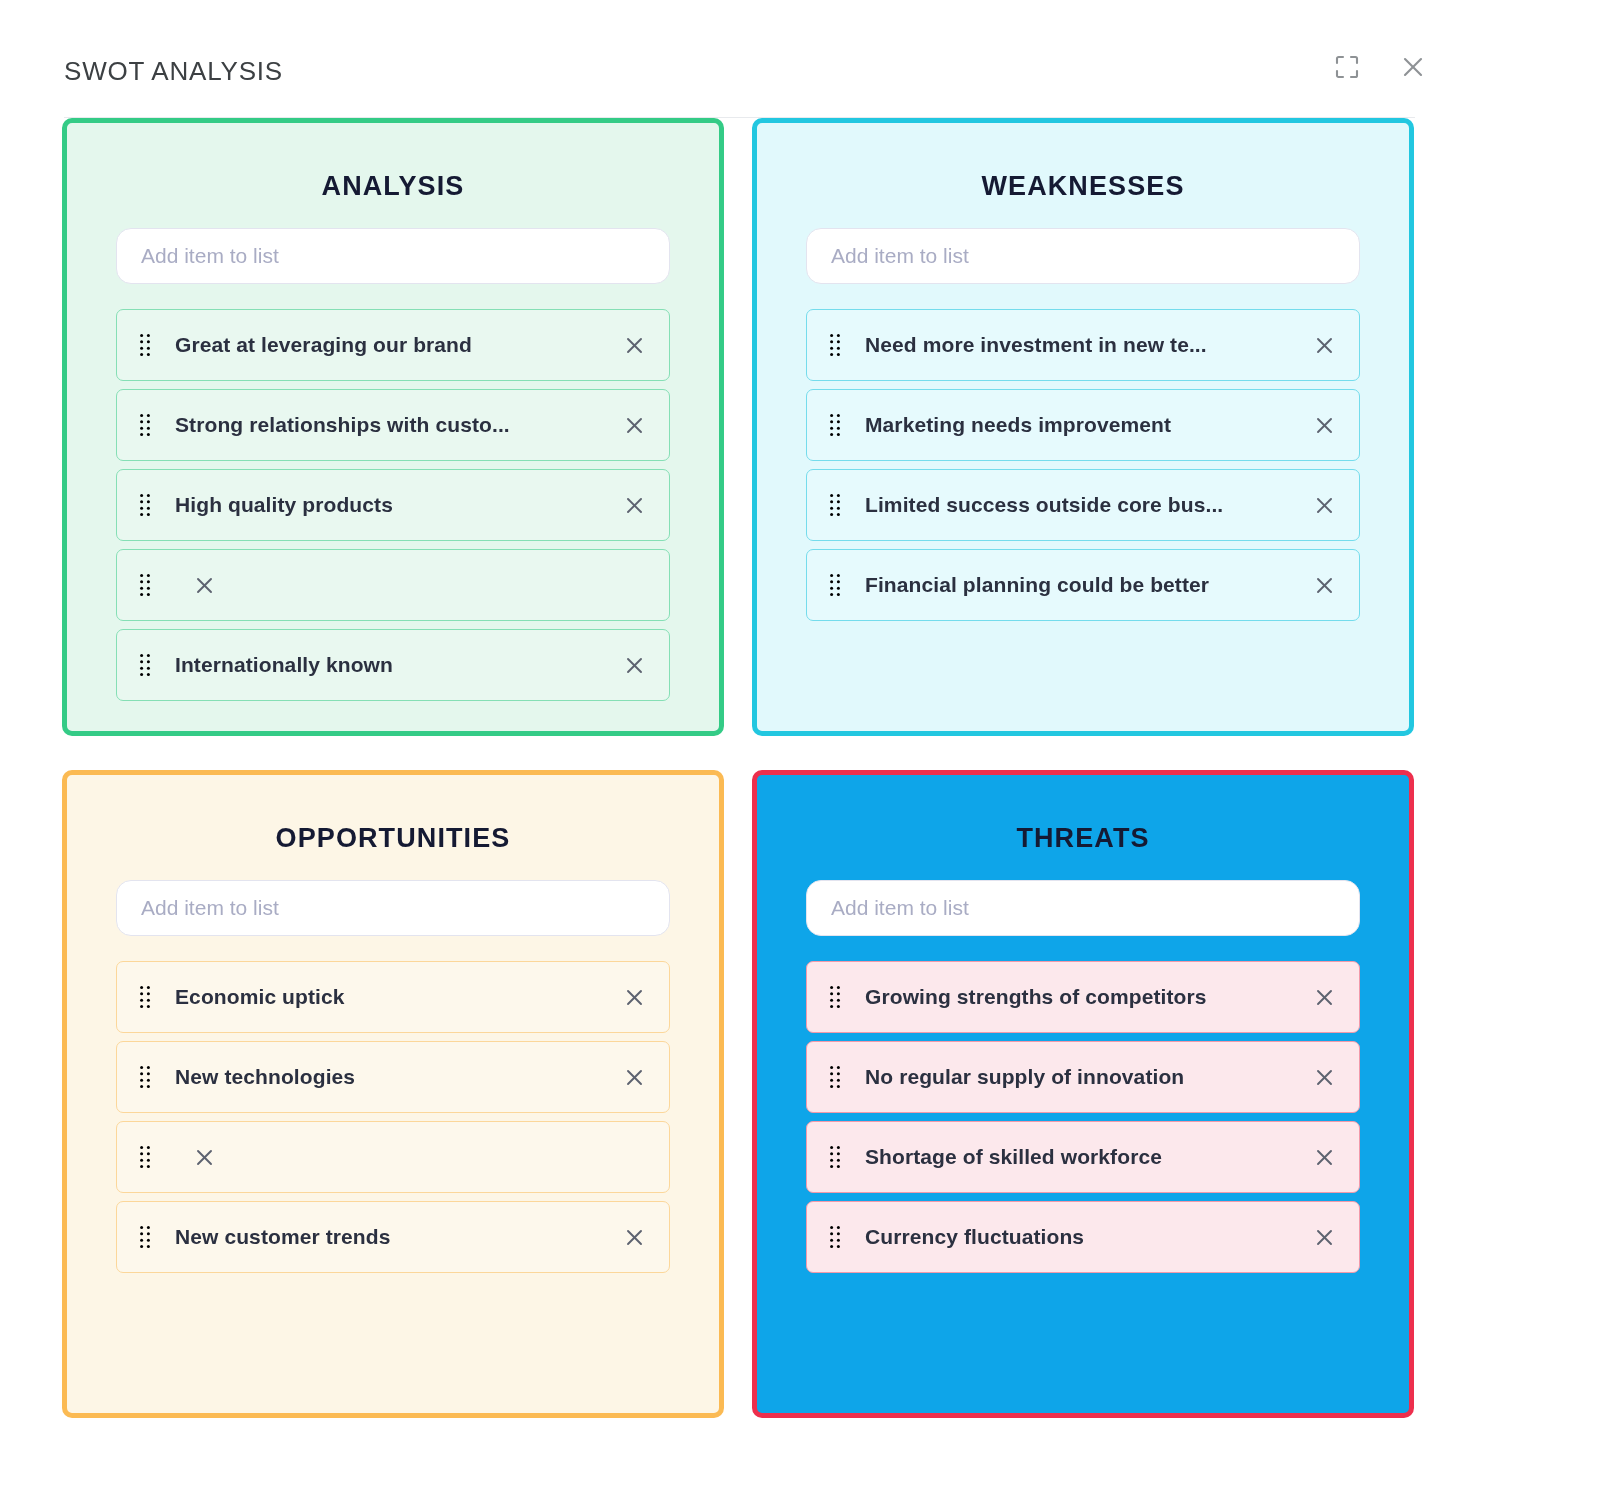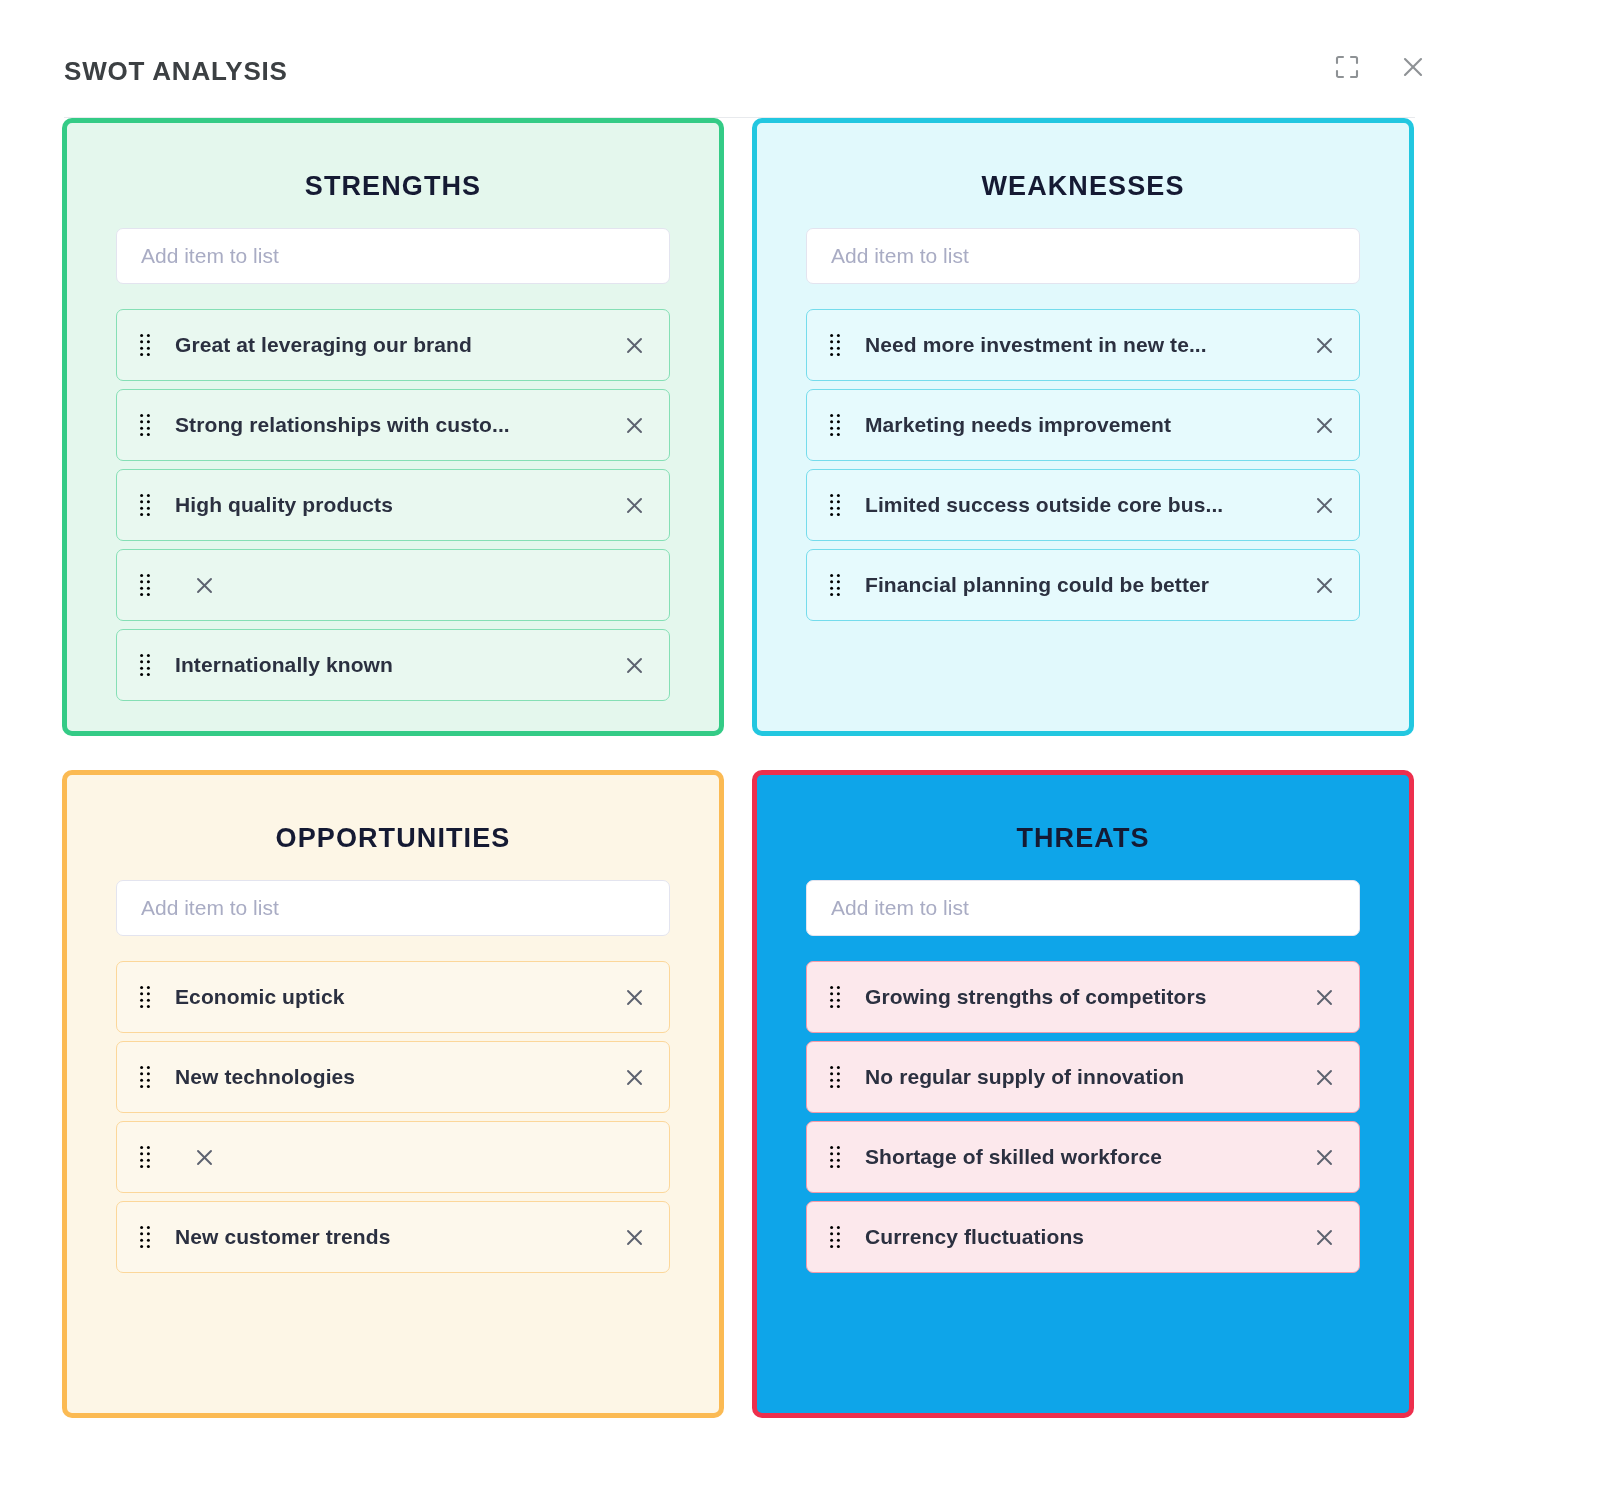--- a/index.html
+++ b/index.html
@@ -17,21 +17,21 @@
   }
 
   
   .window-header {
     position: relative;
     padding: 48px 48px 0 64px;
     height: 118px;
   }
   .window-title {
     font-size: 26px;
-    font-weight: 700;
+    font-weight: 400;
     letter-spacing: 0.8px;
     color: #3c4043;
     line-height: 1;
     margin: 0;
     padding-top: 10px;
   }
   .header-actions {
     position: absolute;
     top: 50px;
     right: 170px;
@@ -87,21 +87,21 @@
     margin: 24px 0 28px 0;
     line-height: 1;
   }
 
   .add-input {
     display: block;
     width: 100%;
     height: 56px;
     background: #ffffff;
     border: 1.5px solid #e3e4ef;
-    border-radius: 7px;
+    border-radius: 15px;
     padding: 0 24px;
     font-family: "Liberation Sans", sans-serif;
     font-size: 21px;
     color: #2a2f45;
     outline: none;
     margin-bottom: 25px;
   }
   .add-input::placeholder { color: #a9acc4; }
 
   .item-list {
@@ -186,21 +186,21 @@
         <path d="M5 5 L21 21"></path>
         <path d="M21 5 L5 21"></path>
       </svg>
     </button>
   </div>
   <div class="header-divider"></div>
 </div>
 
 <div class="swot-grid" id="swot-grid">
     <section class="quadrant q-strengths">
-      <h2 class="quadrant-title">STRENGTHS</h2>
+      <h2 class="quadrant-title">ANALYSIS</h2>
       <input class="add-input" type="text" placeholder="Add item to list" style="">
       <ul class="item-list">
         <li class="list-item">
           <span class="drag-handle">
             <svg width="12" height="26" viewBox="0 0 12 26" fill="currentColor">
               <circle cx="2.6" cy="3.4" r="1.5"></circle>
               <circle cx="9.4" cy="3.4" r="1.5"></circle>
               <circle cx="2.6" cy="9.8" r="1.5"></circle>
               <circle cx="9.4" cy="9.8" r="1.5"></circle>
               <circle cx="2.6" cy="16.2" r="1.5"></circle>

